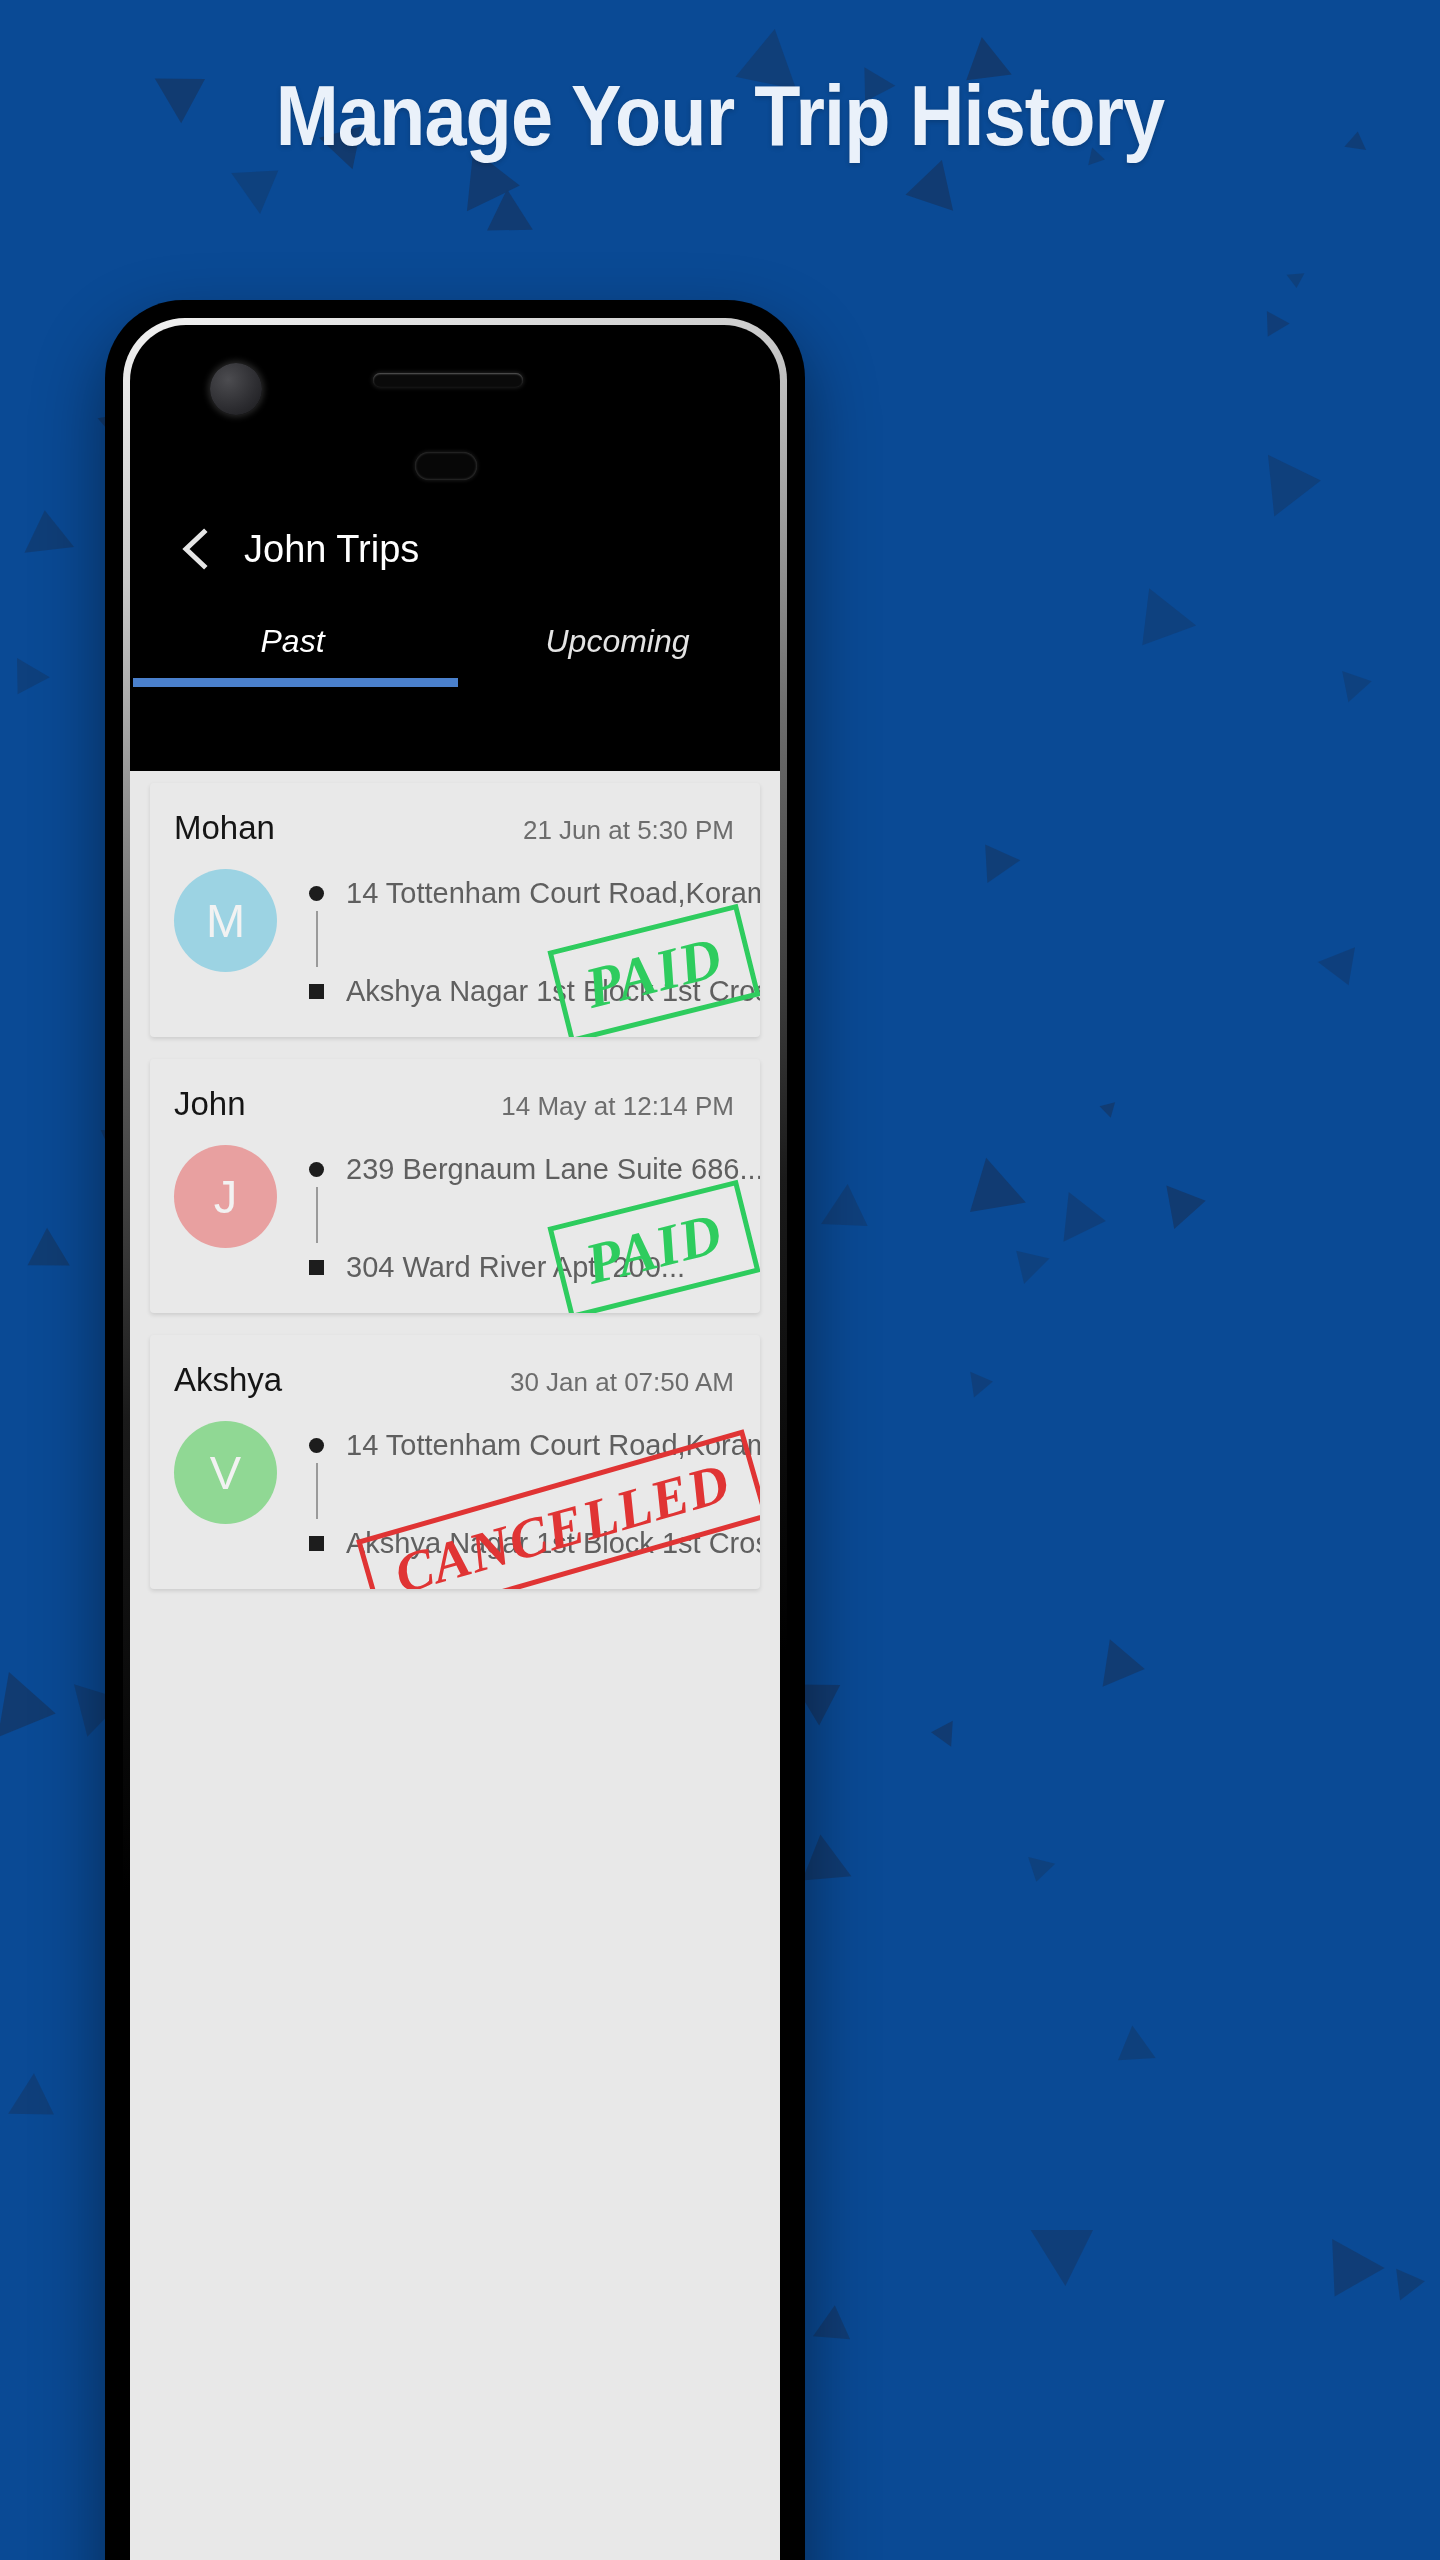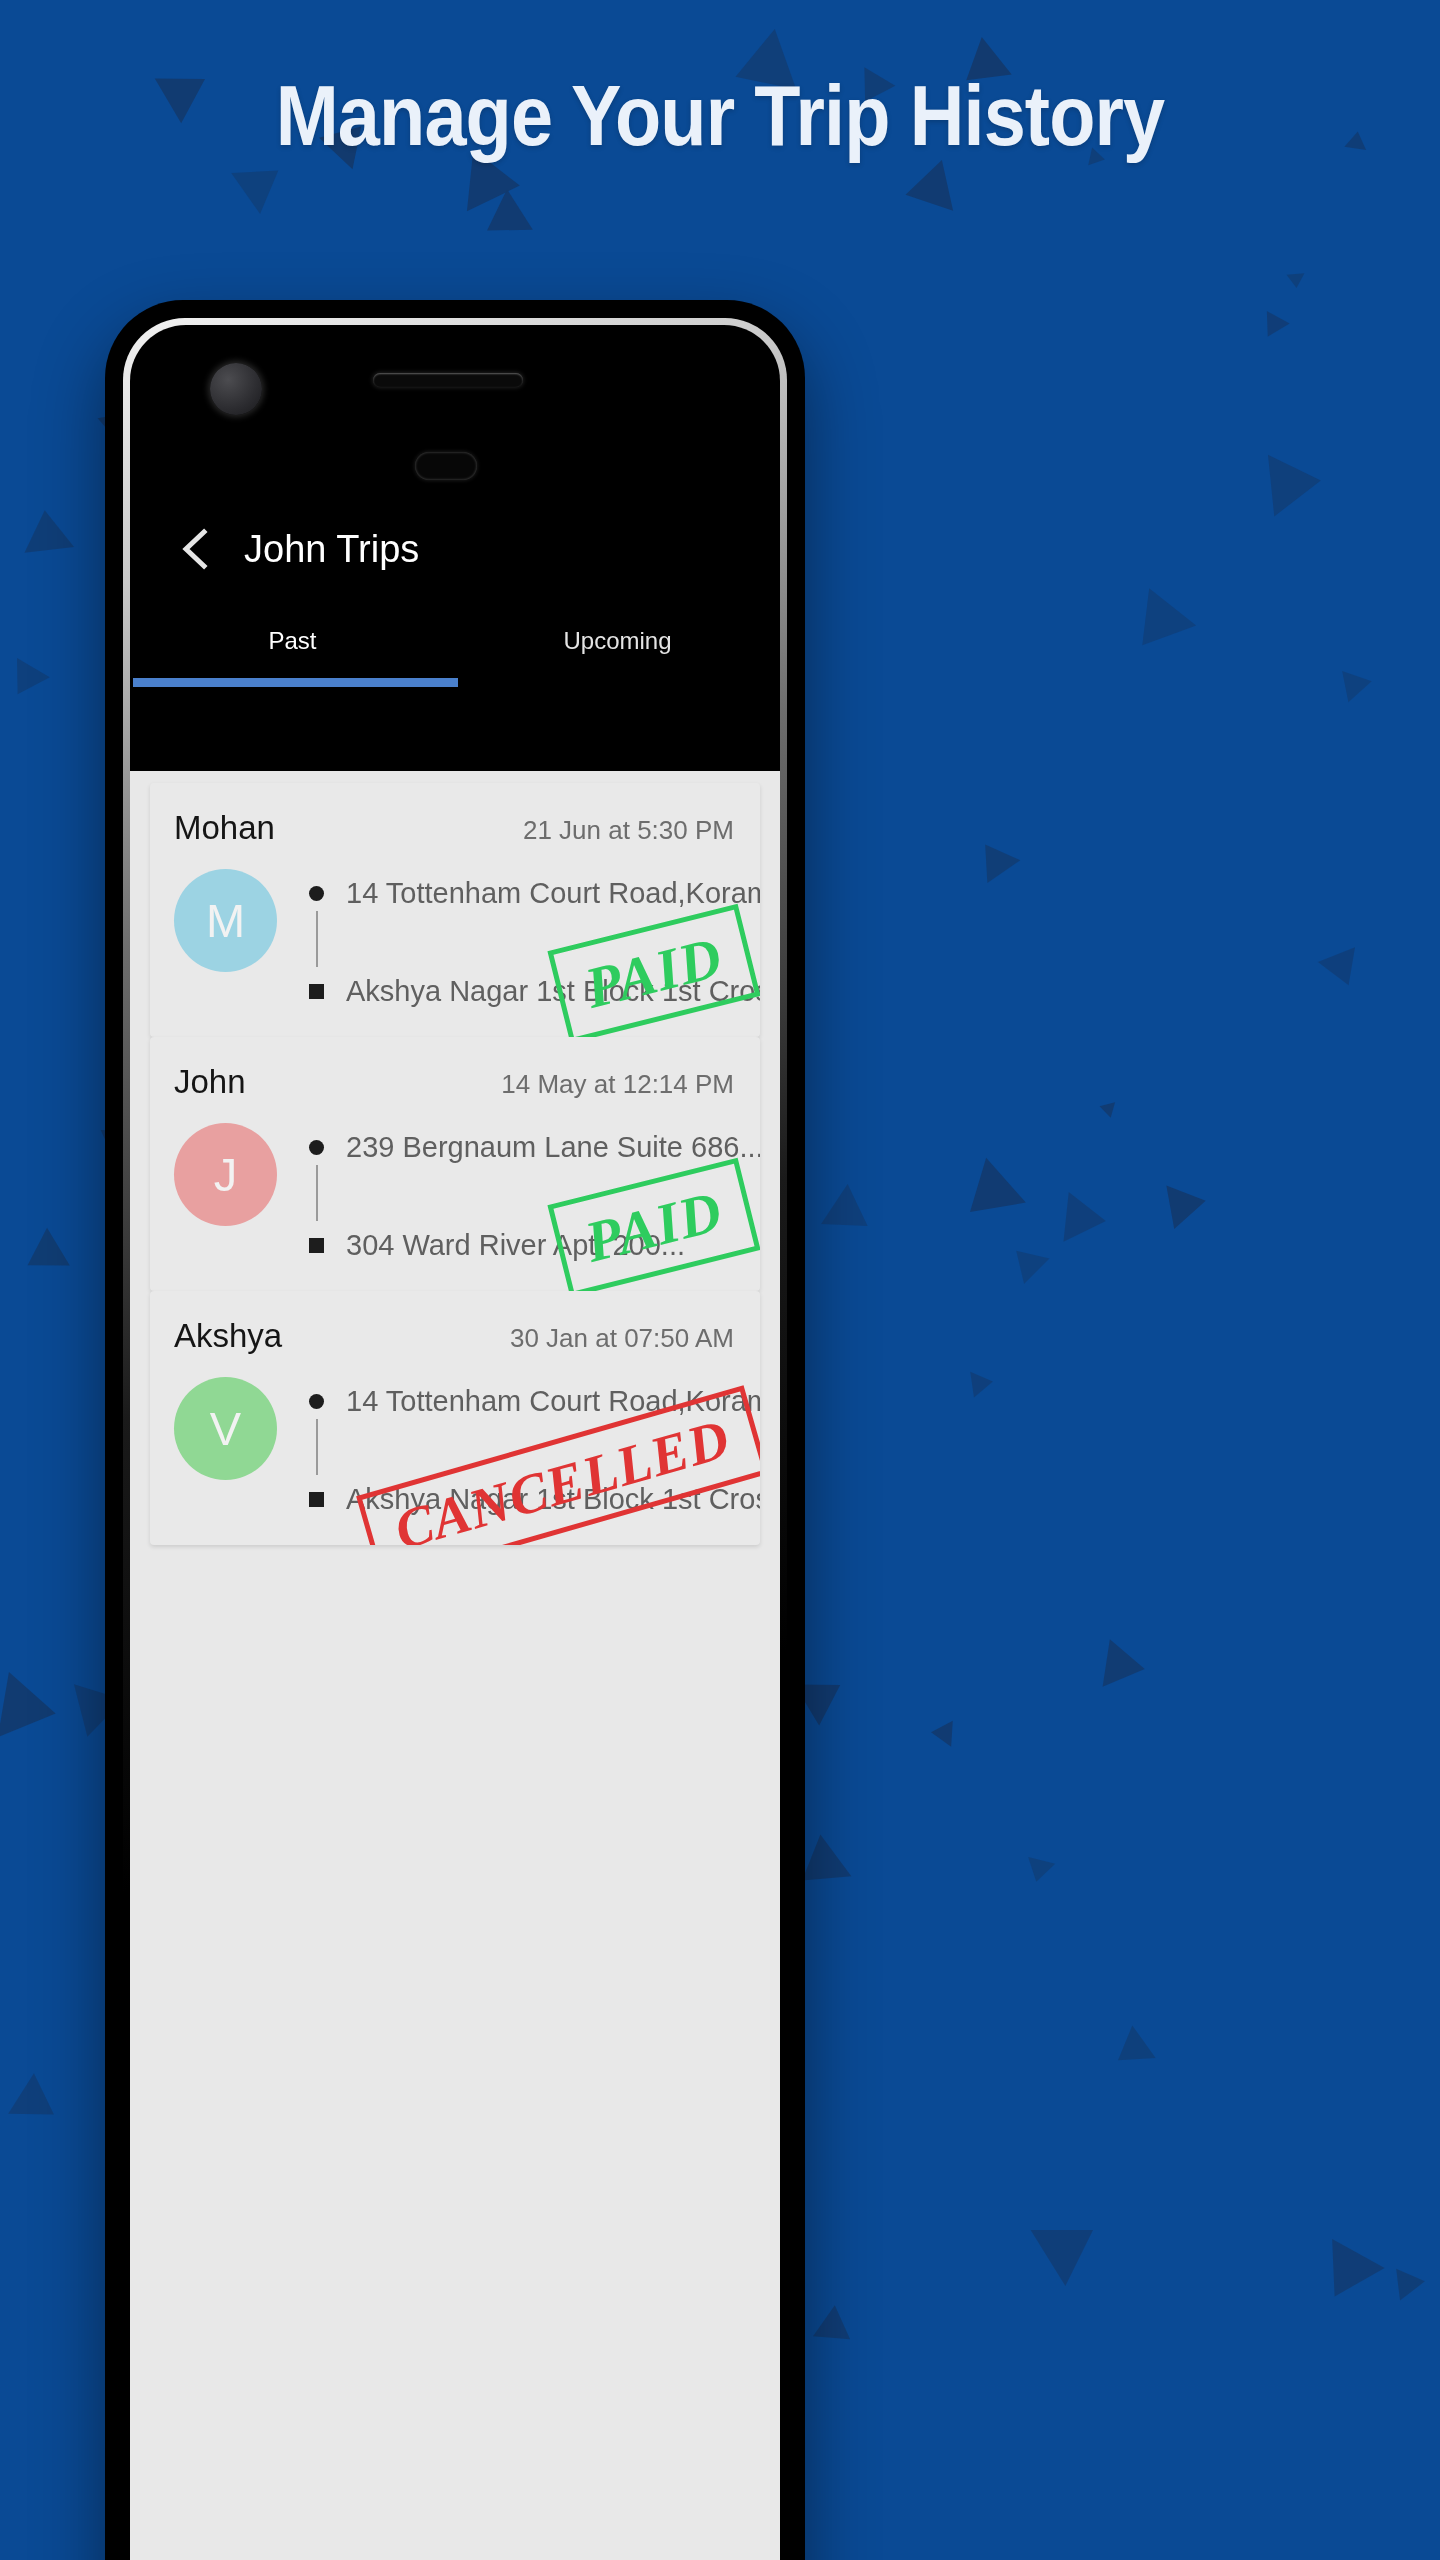--- a/index.html
+++ b/index.html
@@ -137,40 +137,41 @@
   }
   #back-btn svg{ width:30px; height:42px; }
   #nav-title{ font-size:38px; margin-left:22px; color:#fff; }
 
   
   #tabs{
     display:flex; height:92px; position:relative;
   }
   .tab{
     flex:1; display:flex; align-items:center; justify-content:center;
-    color:#fff; font-size:24px; cursor:pointer;
+    color:#fff; font-size:32px; cursor:pointer;font-style:italic;
   }
   .tab.inactive{ color:#e4e4e4; }
   #tab-indicator{
     position:absolute; bottom:0; left:3px;
     width:50%; height:9px;
     background:#4a80cc;
   }
 
   
   #list{
     position:absolute; top:268px; left:0; right:0; bottom:0;
     background:#e8e8e8;
     padding:12px 20px 0 20px;
     overflow:hidden;
   }
   .card{
     position:relative;
     background:#e9e9e9;
     border-radius:4px;
+    margin-bottom:22px;
     padding:26px 26px 26px 24px;
     box-shadow:0 2px 4px rgba(0,0,0,.12);
     overflow:hidden;
     min-height:212px;
   }
   .card-head{
     display:flex; justify-content:space-between; align-items:baseline;
   }
   .card-name{ font-size:33px; color:#151515; }
   .card-date{ font-size:26px; color:#6d6d6d; }

